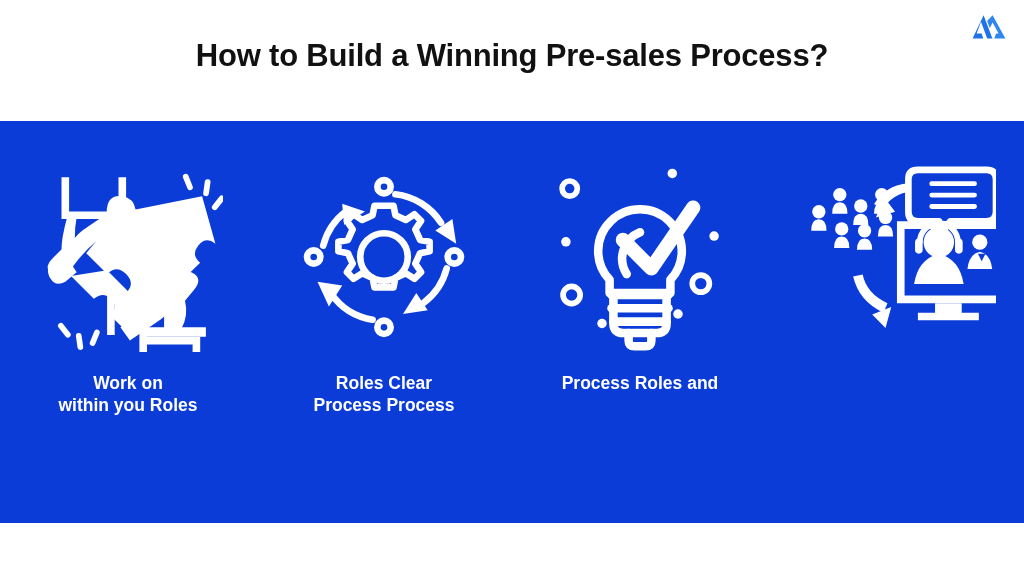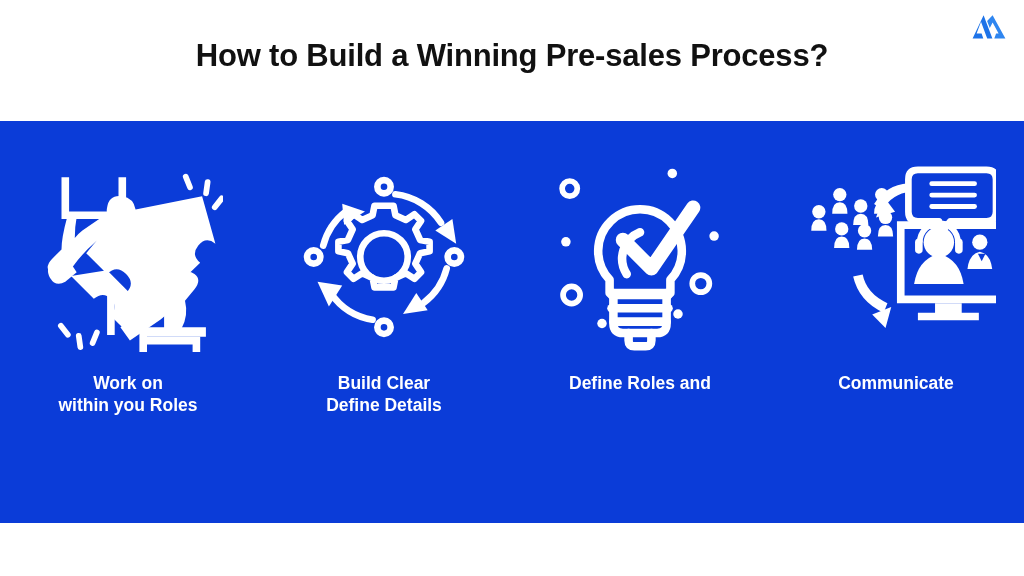--- a/index.html
+++ b/index.html
@@ -228,22 +228,22 @@
             <g fill="none" stroke="#ffffff" stroke-width="7">
 
               <circle cx="100" cy="26" r="7"></circle>
               <circle cx="174" cy="100" r="7"></circle>
               <circle cx="100" cy="174" r="7"></circle>
               <circle cx="26" cy="100" r="7"></circle>
             </g>
           </svg>
         </div>
         <div class="card-label">
-          <div>Build Clear</div>
-          <div>Define Details</div>
+          <div>Roles Clear</div>
+          <div>Process Process</div>
         </div>
       </div>
 
       <div class="card">
         <div class="card-icon">
           <svg viewBox="0 0 200 200" width="190" height="190" aria-hidden="true">
             <g fill="none" stroke="#ffffff" stroke-width="9" stroke-linecap="round" stroke-linejoin="round">
 
               <path d="M68 124
                        a44 44 0 1 1 64 0
@@ -271,21 +271,21 @@
             <g fill="#ffffff">
               <circle cx="22" cy="84" r="5"></circle>
               <circle cx="60" cy="170" r="5"></circle>
               <circle cx="134" cy="12" r="5"></circle>
               <circle cx="178" cy="78" r="5"></circle>
               <circle cx="140" cy="160" r="5"></circle>
             </g>
           </svg>
         </div>
         <div class="card-label">
-          <div>Define Roles and</div>
+          <div>Process Roles and</div>
         </div>
       </div>
 
       <div class="card">
         <div class="card-icon">
           <svg viewBox="0 0 210 190" width="205" height="185" aria-hidden="true">
             <g fill="#ffffff">
 
               <g>
                 <g transform="translate(16,40)">
@@ -346,23 +346,20 @@
 
               <g>
                 <path d="M128 4 h72 q10 0 10 10 v34 q0 10 -10 10 h-38 l-14 18 l2 -18 h-22 q-10 0 -10 -10 v-34 q0 -10 10 -10 z" fill="none" stroke="#ffffff" stroke-width="7" stroke-linejoin="round"></path>
                 <rect x="140" y="16" width="50" height="5" rx="2.5"></rect>
                 <rect x="140" y="28" width="50" height="5" rx="2.5"></rect>
                 <rect x="140" y="40" width="50" height="5" rx="2.5"></rect>
               </g>
             </g>
           </svg>
         </div>
-        <div class="card-label">
-          <div>Communicate</div>
-        </div>
       </div>
 
     </div>
   </div>
 
   <div class="footer-strip"></div>
 
 </div>
 
 </body></html>

